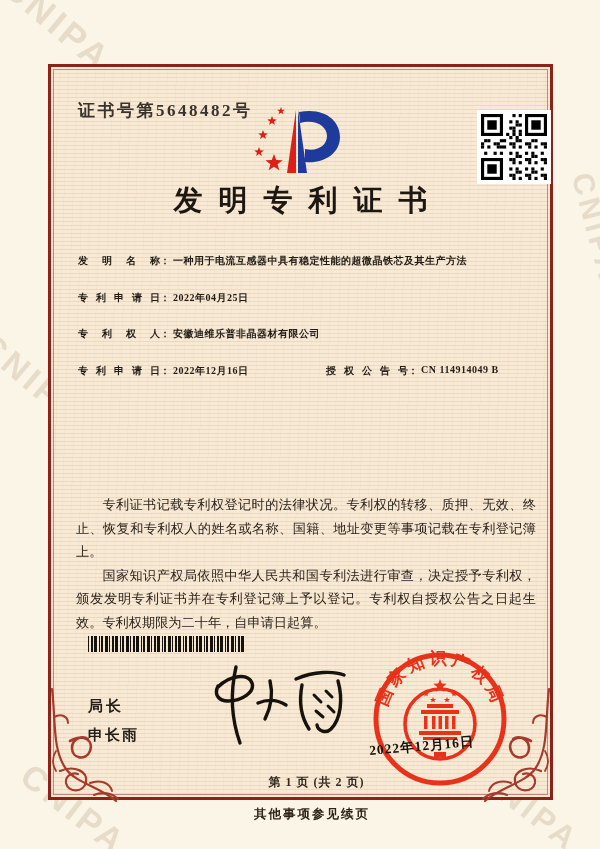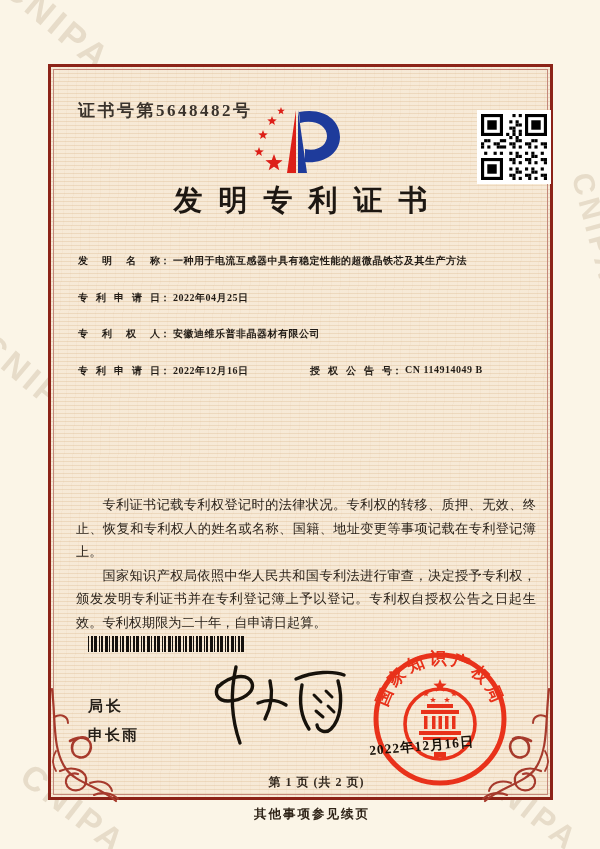--- a/index.html
+++ b/index.html
@@ -26,21 +26,21 @@
           display:flex;align-items:center;justify-content:center;}
 
   .title{position:absolute;left:0;top:114px;width:100%;text-align:center;
          font-size:29px;font-weight:bold;color:#1d1712;letter-spacing:16px;text-indent:16px;}
 
   .fields{position:absolute;left:27px;top:187px;right:20px;}
   .frow{height:36.5px;font-size:10px;font-weight:bold;color:#221c16;white-space:nowrap;}
   .flabel{display:inline-block;width:82px;text-align:justify;text-align-last:justify;vertical-align:top;}
   .fcolon{display:inline-block;width:13px;vertical-align:top;}
   .fvalue{display:inline-block;vertical-align:top;letter-spacing:0.5px;}
-  .gpair2{display:inline-block;margin-left:20px;}
+  .gpair2{display:inline-block;margin-left:36px;}
   .gval1{display:inline-block;width:117px;}
 
   .paras{position:absolute;left:25px;top:426px;width:460px;font-size:13.2px;line-height:23.6px;
          color:#2b231b;text-align:justify;}
   .paras p{margin:0;text-indent:2em;}
 
   .barcode{position:absolute;left:37px;top:569px;width:158px;height:16px;font-size:0;}
   .barcode span{display:inline-block;height:16px;background:#15110d;vertical-align:top;}
 
   .signer-title{position:absolute;left:37px;top:630px;font-size:15px;font-weight:bold;

